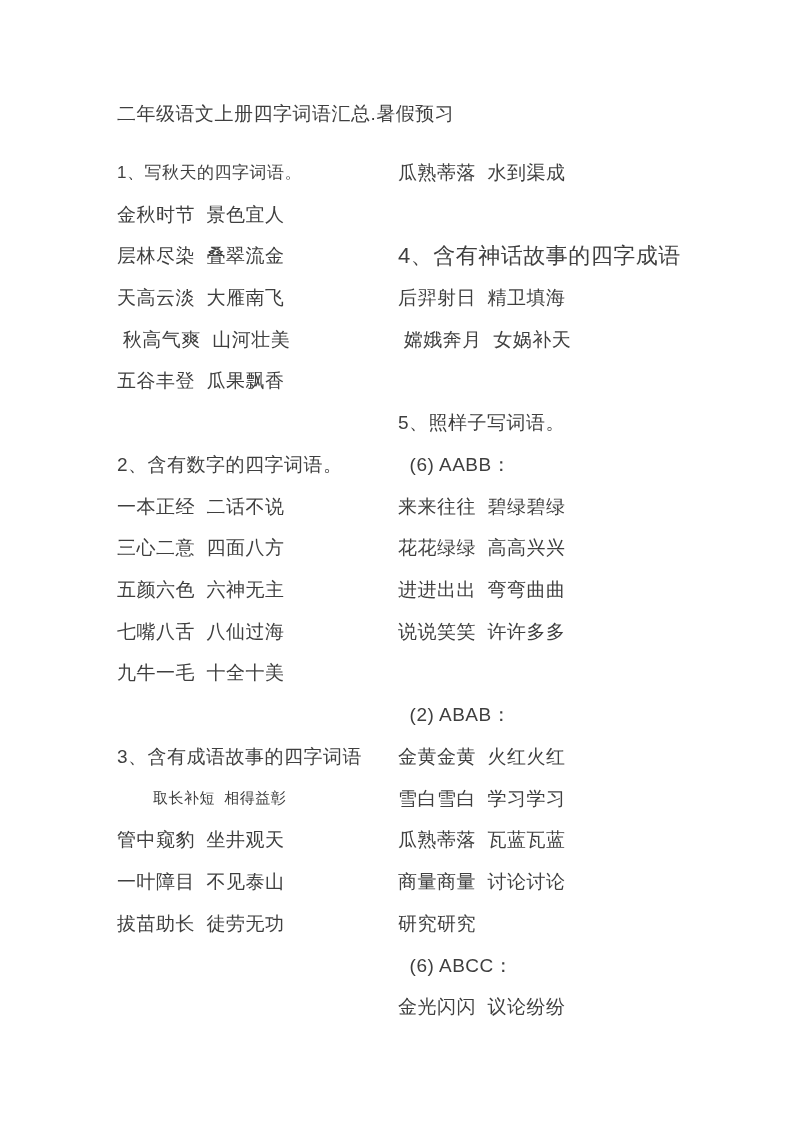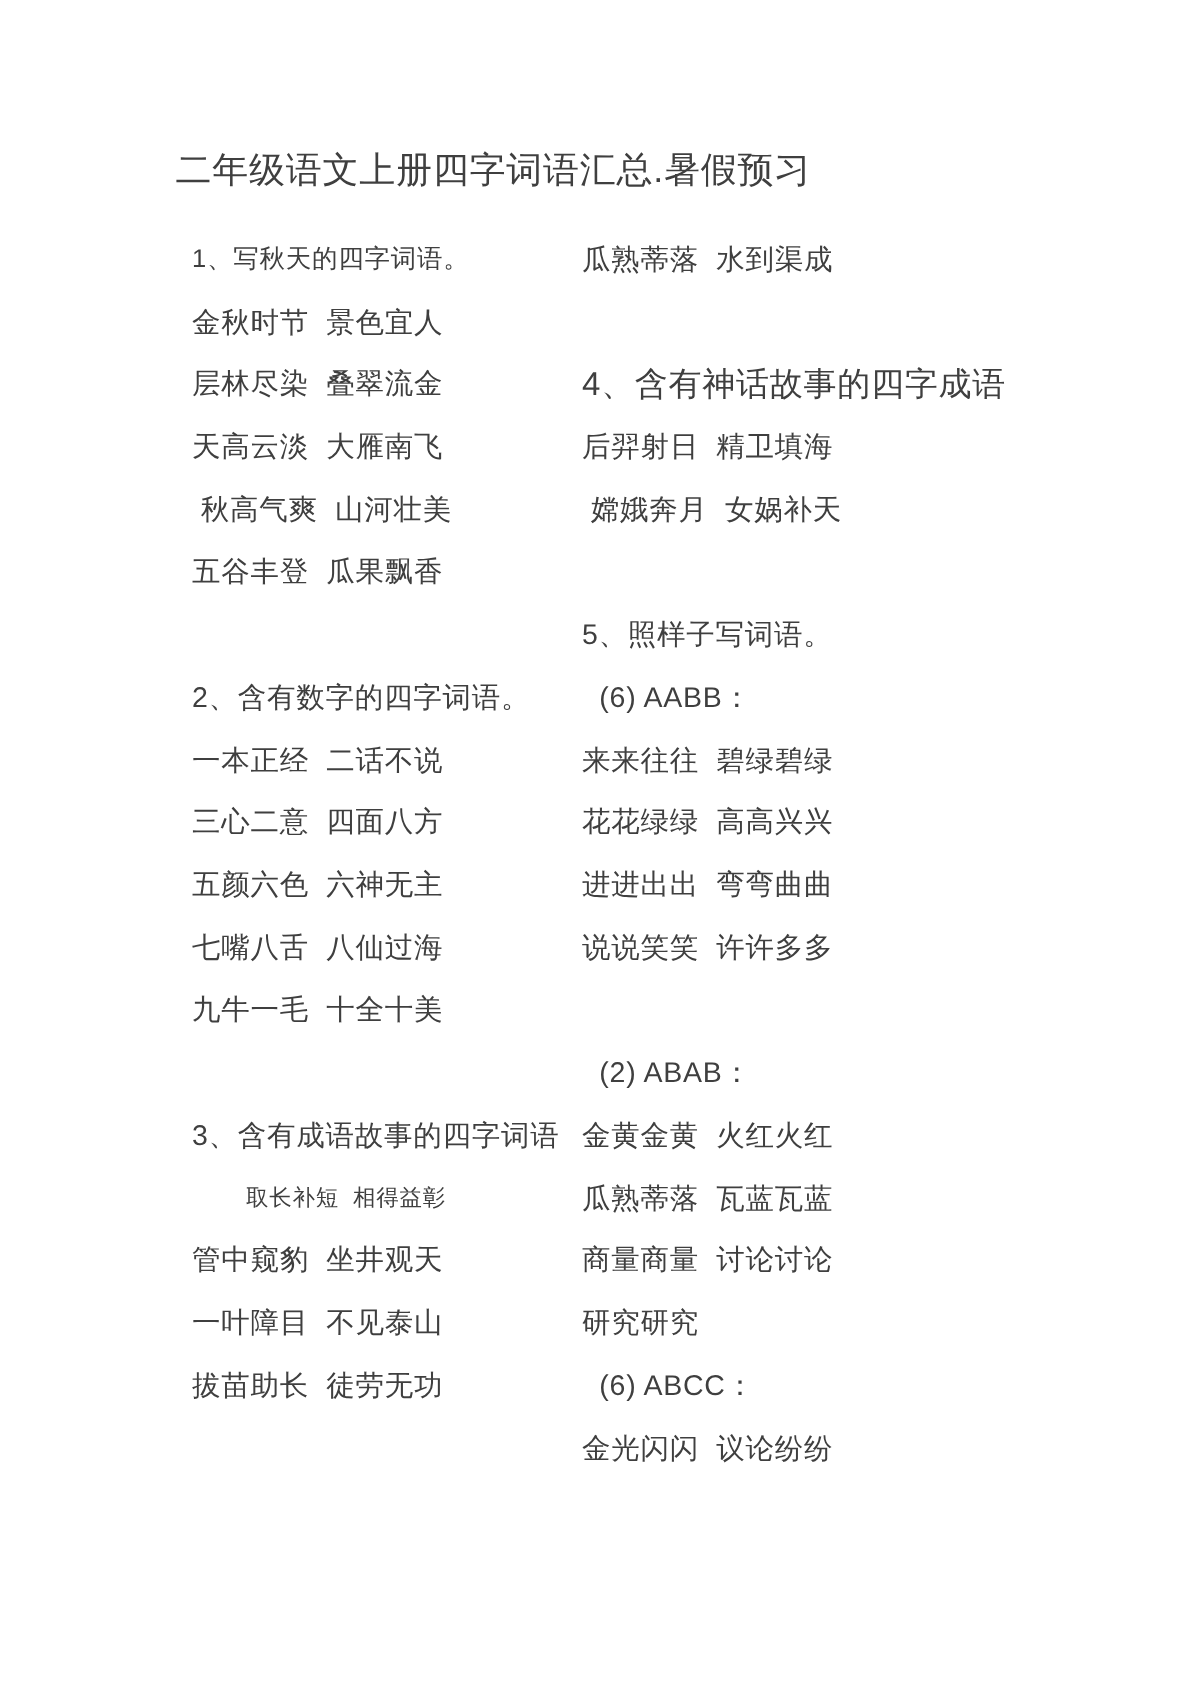--- a/index.html
+++ b/index.html
@@ -13,31 +13,31 @@
     height: 1122px;
     background: #ffffff;
     font-family: "Liberation Sans", "DejaVu Sans", sans-serif;
     color: #3f3f3f;
     overflow: hidden;
   }
   .title {
     position: absolute;
     left: 117px;
     top: 101px;
-    font-size: 24px;
+    font-size: 19px;
     line-height: 26px;
     white-space: pre;
     letter-spacing: 0.5px;
   }
   .col {
     position: absolute;
     top: 152px;
   }
-  .col-left  { left: 128px; width: 290px; }
-  .col-right { left: 388px; width: 340px; }
+  .col-left  { left: 117px; width: 290px; }
+  .col-right { left: 398px; width: 340px; }
   .line {
     height: 41.72px;
     display: flex;
     align-items: center;
     font-size: 19px;
     white-space: pre;
     letter-spacing: 0.5px;
   }
   
   .col-left  .line:nth-child(1)  { font-size: 17px; }
@@ -81,19 +81,20 @@
       <div class="line"></div>
       <div class="line">5、照样子写词语。</div>
       <div class="line">  (6) AABB：</div>
       <div class="line">来来往往  碧绿碧绿</div>
       <div class="line">花花绿绿  高高兴兴</div>
       <div class="line">进进出出  弯弯曲曲</div>
       <div class="line">说说笑笑  许许多多</div>
       <div class="line"></div>
       <div class="line">  (2) ABAB：</div>
       <div class="line">金黄金黄  火红火红</div>
+      <div class="line">雪白雪白  学习学习</div>
       <div class="line">瓜熟蒂落  瓦蓝瓦蓝</div>
       <div class="line">商量商量  讨论讨论</div>
       <div class="line">研究研究</div>
       <div class="line">  (6) ABCC：</div>
       <div class="line">金光闪闪  议论纷纷</div>
     </div>
 </div>
 
 </body></html>

